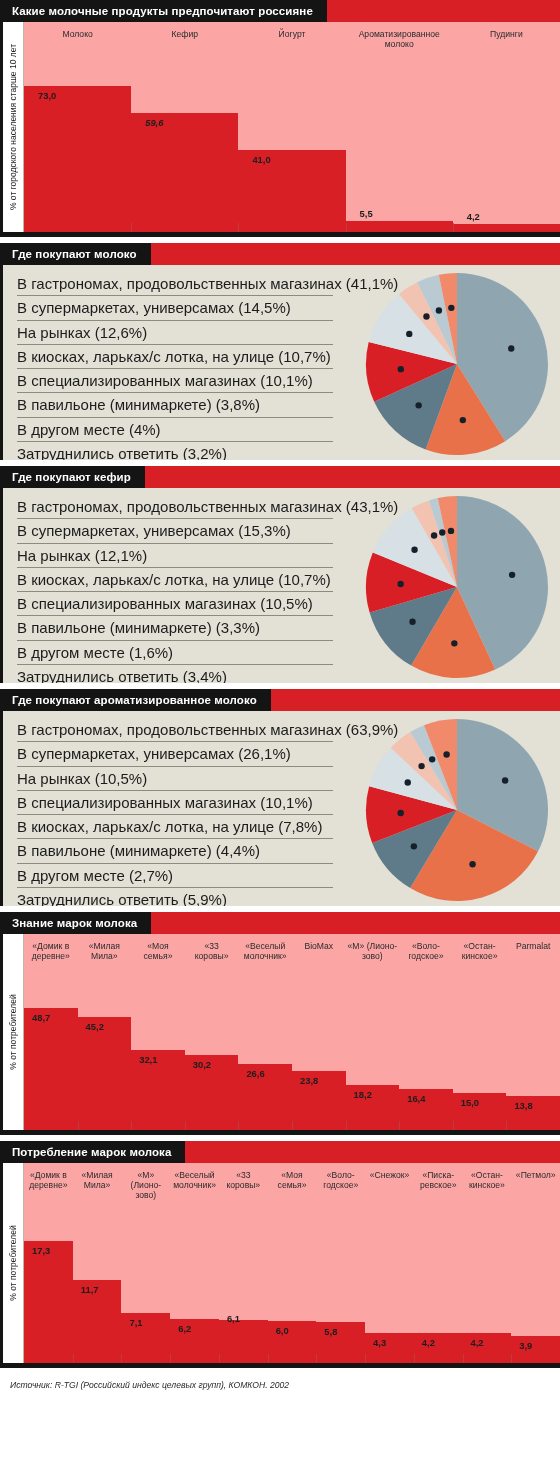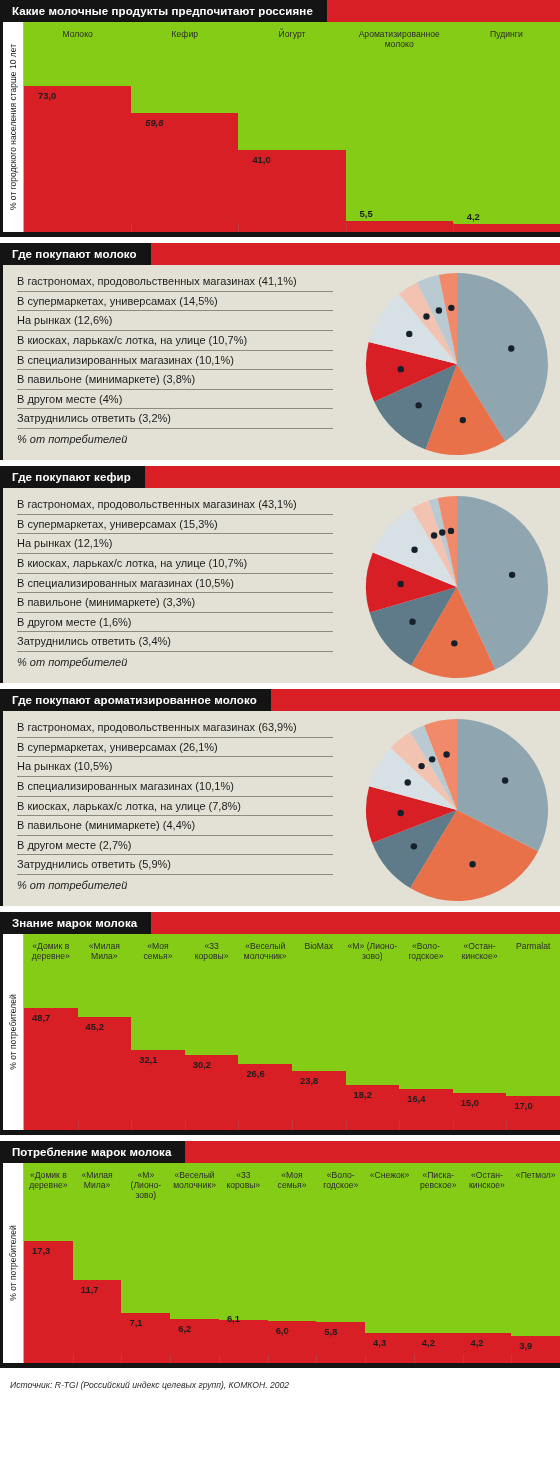--- a/index.html
+++ b/index.html
@@ -50,21 +50,21 @@
   }
   .ylab span{
     position:absolute;
     left:50%;top:50%;
     transform:translate(-50%,-50%) rotate(-90deg);
     transform-origin:center center;
     white-space:nowrap;
     font-size:8.5px;
     color:#222;
   }
-  .plot{position:relative;flex:1 1 auto;background:#84cc16;}
+  .plot{position:relative;flex:1 1 auto;background:#fca5a5;}
   .cats{display:flex;position:relative;z-index:3;}
   .cat{
     flex:1 1 0;
     text-align:center;
     font-size:8.6px;
     color:#2b2b2b;
     line-height:1.18;
     padding:7px 2px 0 2px;
     box-sizing:border-box;
   }
@@ -92,21 +92,21 @@
 
   
   .pierow{position:relative;height:195px;}
   .legend{
     position:absolute;left:0;top:0;width:330px;
     padding:10px 0 0 14px;
     box-sizing:border-box;
     z-index:5;
   }
   .leg{
-    font-size:11px;
+    font-size:15px;
     color:#1c1c1c;
     line-height:1.15;
     padding-bottom:3px;
     margin-bottom:3px;
     border-bottom:1px solid #8d8b80;
     white-space:nowrap;
   }
   .leg.nb{border-bottom:none;}
   .leg.note{font-style:italic;border-bottom:none;padding-top:1px;}
   .pie-wrap{position:absolute;right:8px;top:4px;width:190px;height:190px;}
@@ -325,21 +325,21 @@
               <div class="stepval" style="left: calc(40% + 8px); bottom: 51.5px;">26,6</div>
               <div class="step" style="left: 50%; width: 10%; height: 59.5px;"></div>
               <div class="stepval" style="left: calc(50% + 8px); bottom: 44.5px;">23,8</div>
               <div class="step" style="left: 60%; width: 10%; height: 45.5px;"></div>
               <div class="stepval" style="left: calc(60% + 8px); bottom: 30.5px;">18,2</div>
               <div class="step" style="left: 70%; width: 10%; height: 41px;"></div>
               <div class="stepval" style="left: calc(70% + 8px); bottom: 26px;">16,4</div>
               <div class="step" style="left: 80%; width: 10%; height: 37.5px;"></div>
               <div class="stepval" style="left: calc(80% + 8px); bottom: 22.5px;">15,0</div>
               <div class="step" style="left: 90%; width: 10%; height: 34.5px;"></div>
-              <div class="stepval" style="left: calc(90% + 8px); bottom: 19.5px;">17,0</div>
+              <div class="stepval" style="left: calc(90% + 8px); bottom: 19.5px;">13,8</div>
             </div>
           <div class="tickrow">
               <i style="left: 10%;"></i>
               <i style="left: 20%;"></i>
               <i style="left: 30%;"></i>
               <i style="left: 40%;"></i>
               <i style="left: 50%;"></i>
               <i style="left: 60%;"></i>
               <i style="left: 70%;"></i>
               <i style="left: 80%;"></i>

